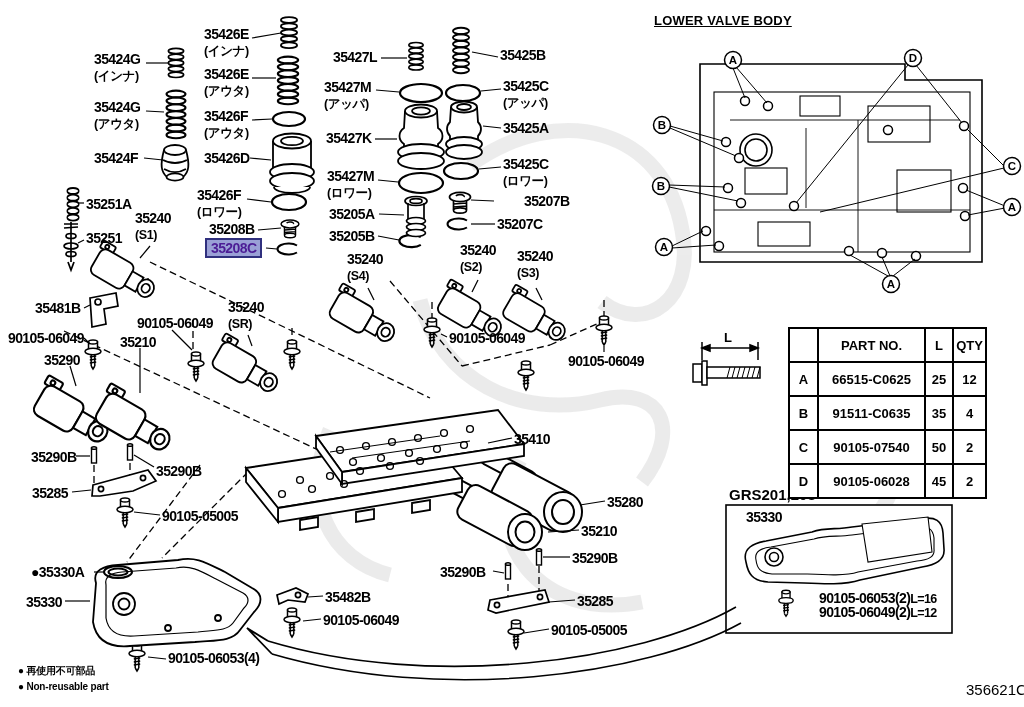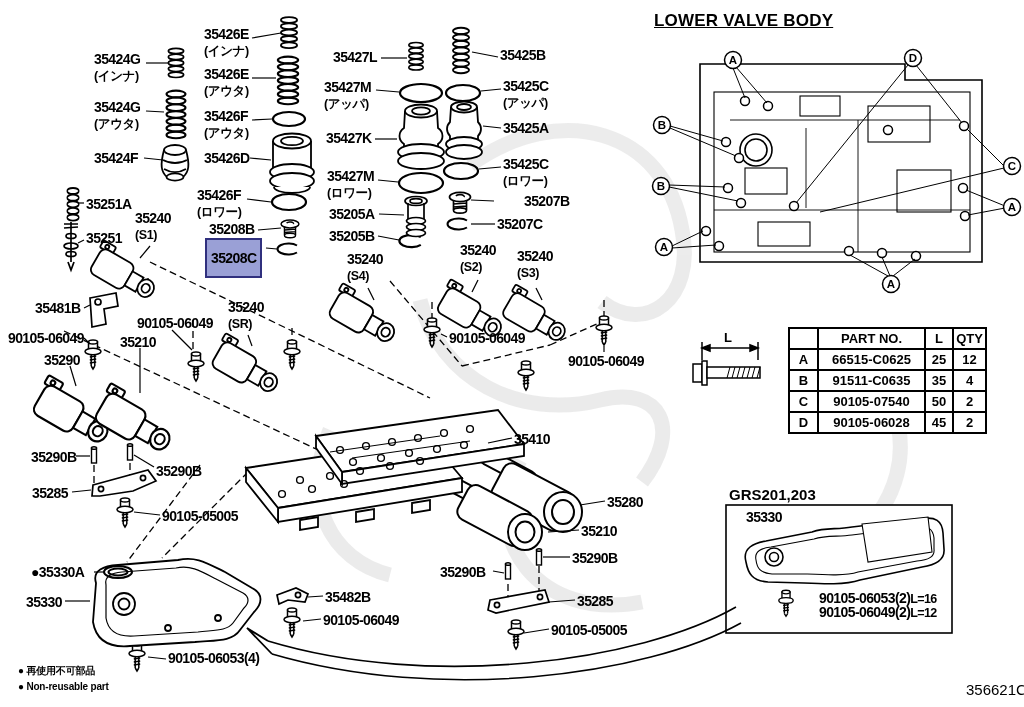--- a/index.html
+++ b/index.html
@@ -2,29 +2,29 @@
 <html><head>
 <meta charset="utf-8">
 <style>
   html,body{margin:0;padding:0;background:#fff;}
   #stage{position:relative;width:1024px;height:707px;background:#fff;overflow:hidden;
          font-family:"Liberation Sans",sans-serif;color:#000;}
   #art{position:absolute;left:0;top:0;z-index:1;}
   .lbl{position:absolute;z-index:3;font-weight:700;font-size:14px;line-height:14px;
        letter-spacing:-0.6px;white-space:nowrap;color:#000;}
   .lbl .sub{display:block;font-size:12.5px;margin-top:3px;letter-spacing:-0.4px;}
-  .hl{background:#9aa0d6;border:2px solid #30307e;color:#000000;padding:11px 4px;}
-  .title{font-size:17px;letter-spacing:0.2px;text-decoration:underline;}
+  .hl{background:#9aa0d6;border:2px solid #30307e;color:#4c1d95;padding:1px 4px;}
+  .title{font-size:13px;letter-spacing:0.2px;text-decoration:underline;}
   .plain{font-weight:400;font-size:15px;letter-spacing:0;}
   .mono-sm{font-size:12.5px;}
   table.bolts{position:absolute;left:788px;top:327px;z-index:3;border-collapse:collapse;
        font-weight:700;font-size:13px;text-align:center;background:#fff;}
   table.bolts th,table.bolts td{border:2px solid #000;padding:0;}
   table.bolts .c0{width:27px;} table.bolts .c1{width:105px;} table.bolts .c2{width:26px;}
-  table.bolts .c3{width:31px;} table.bolts tr{height:21px;}
+  table.bolts .c3{width:31px;} table.bolts tr{height:34px;}
   .legend{position:absolute;z-index:3;font-weight:700;font-size:10px;letter-spacing:-0.2px;white-space:nowrap;}
 </style>
 </head>
 <body>
 
 <div id="stage">
 
 <svg id="art" width="1024" height="707" viewBox="0 0 1024 707">
   <defs>
     <g id="coil5" fill="none" stroke="#000" stroke-width="2">

